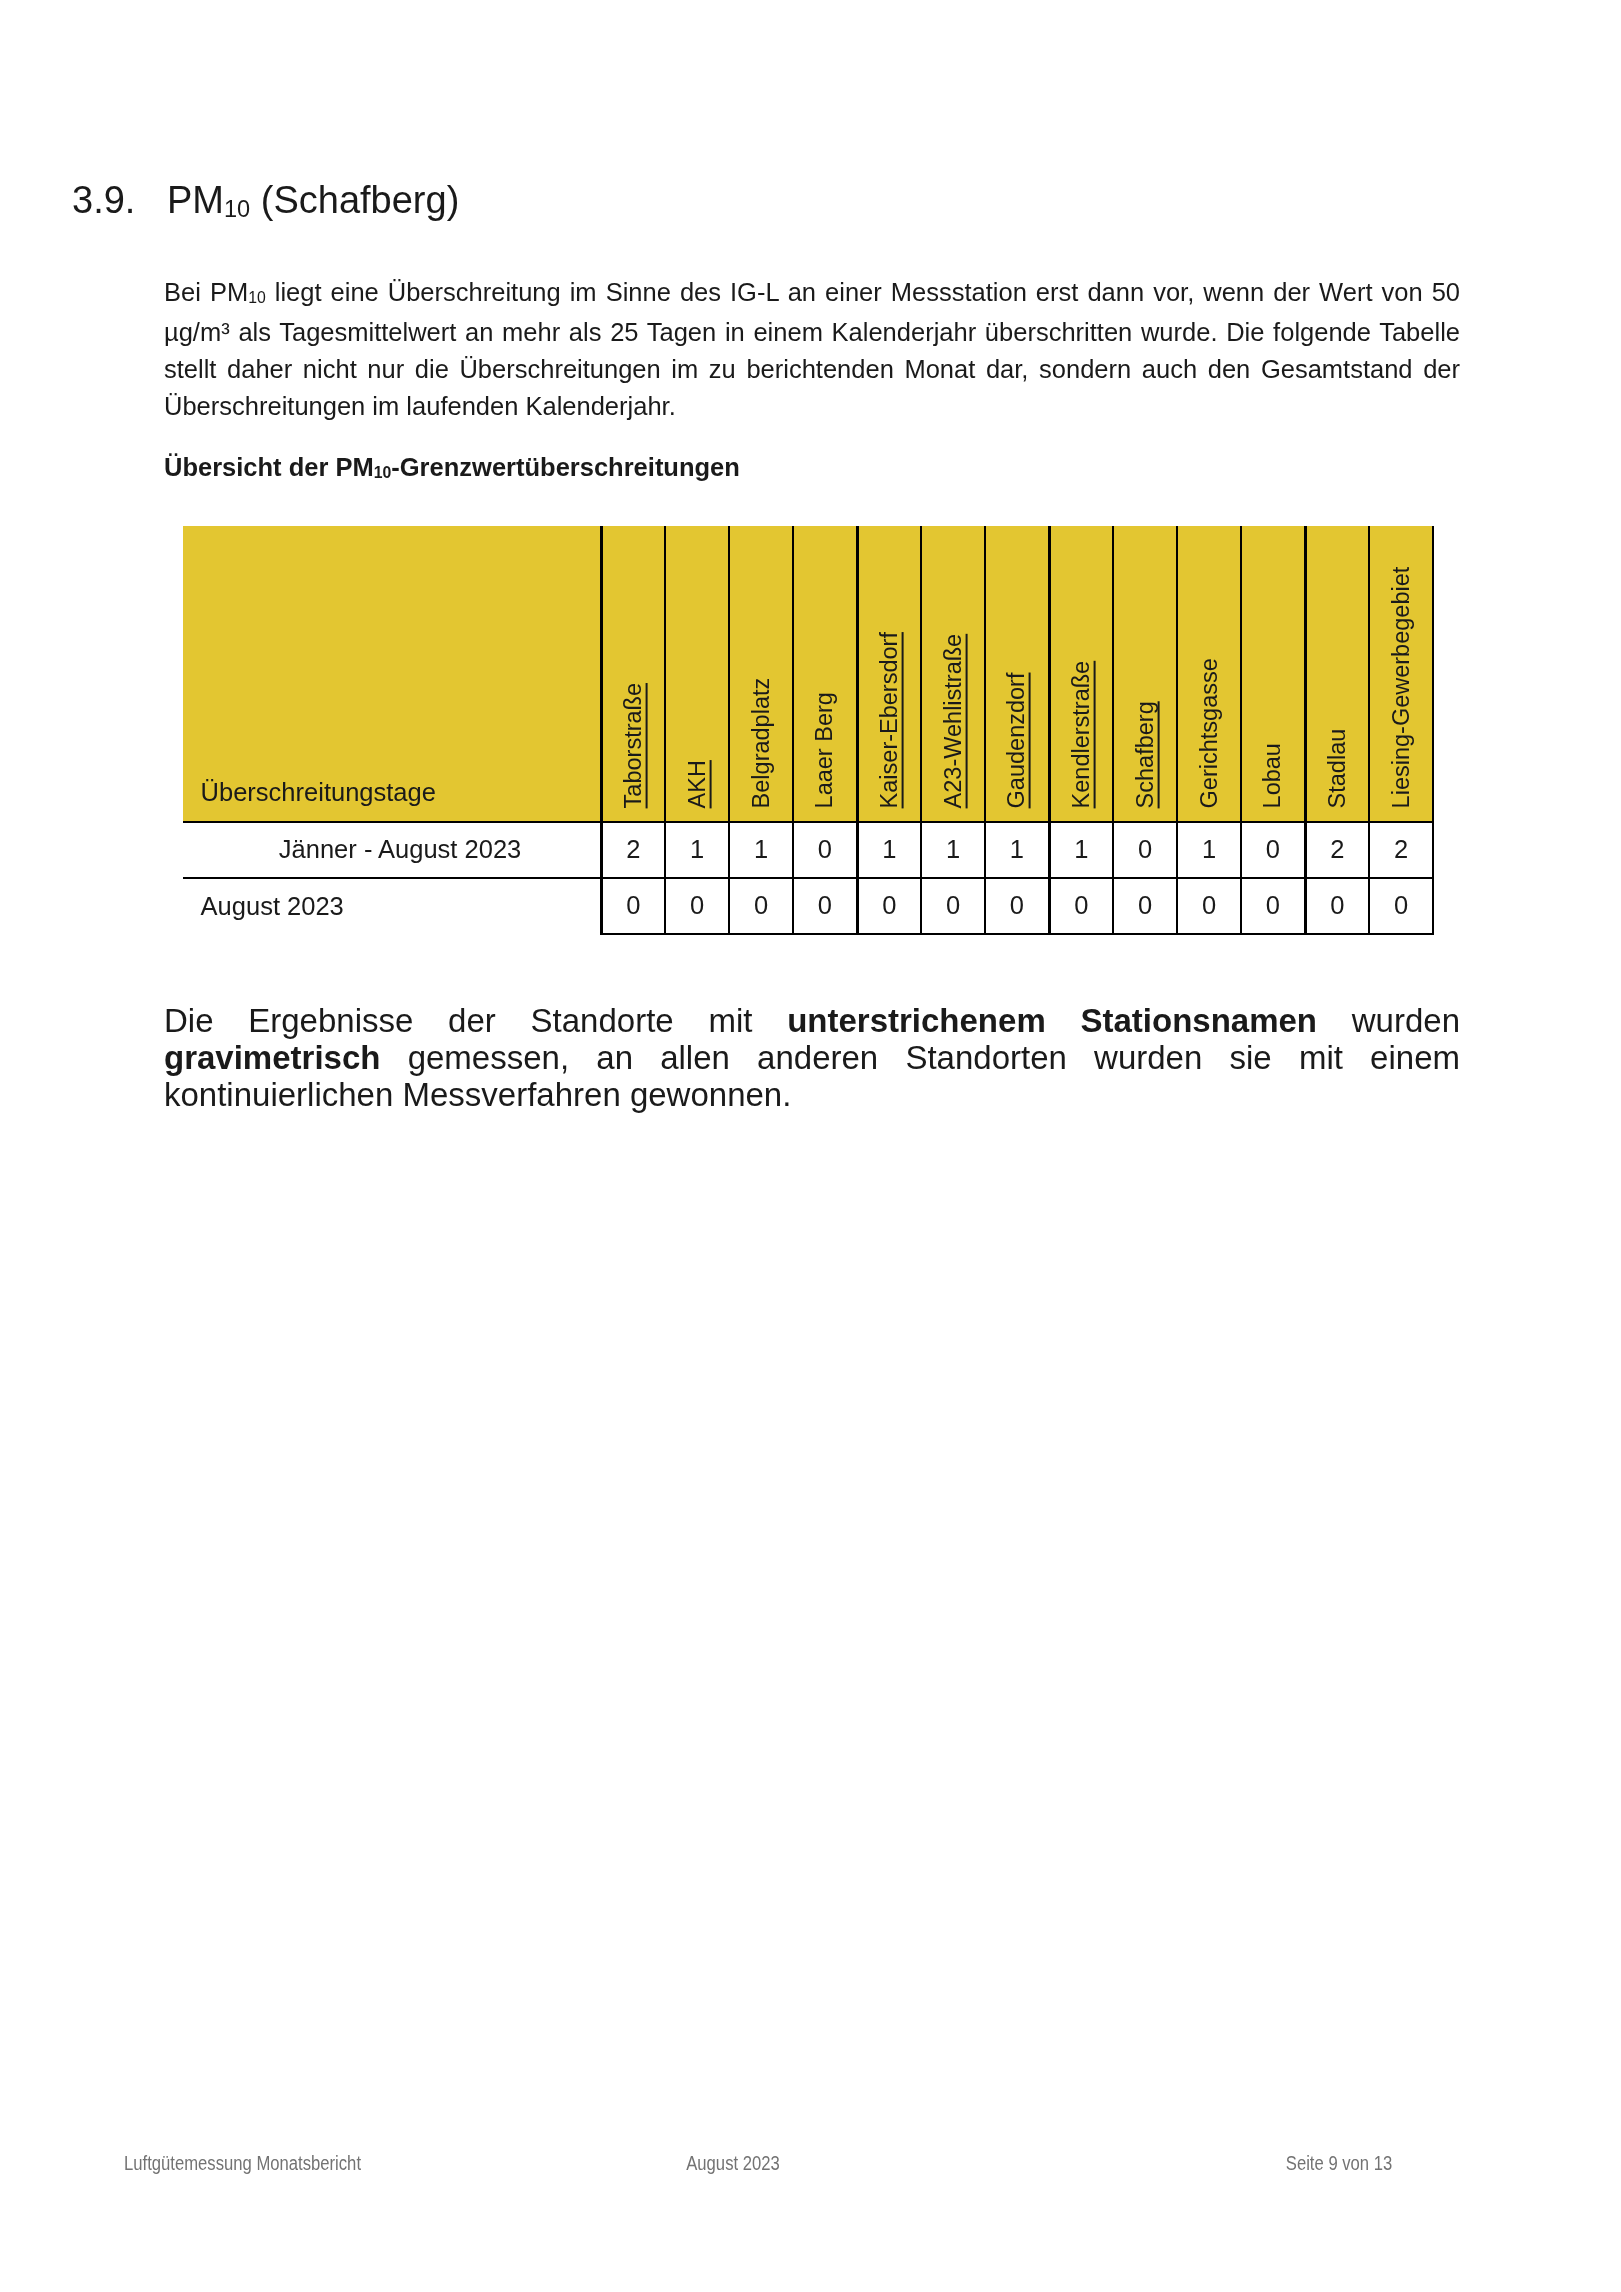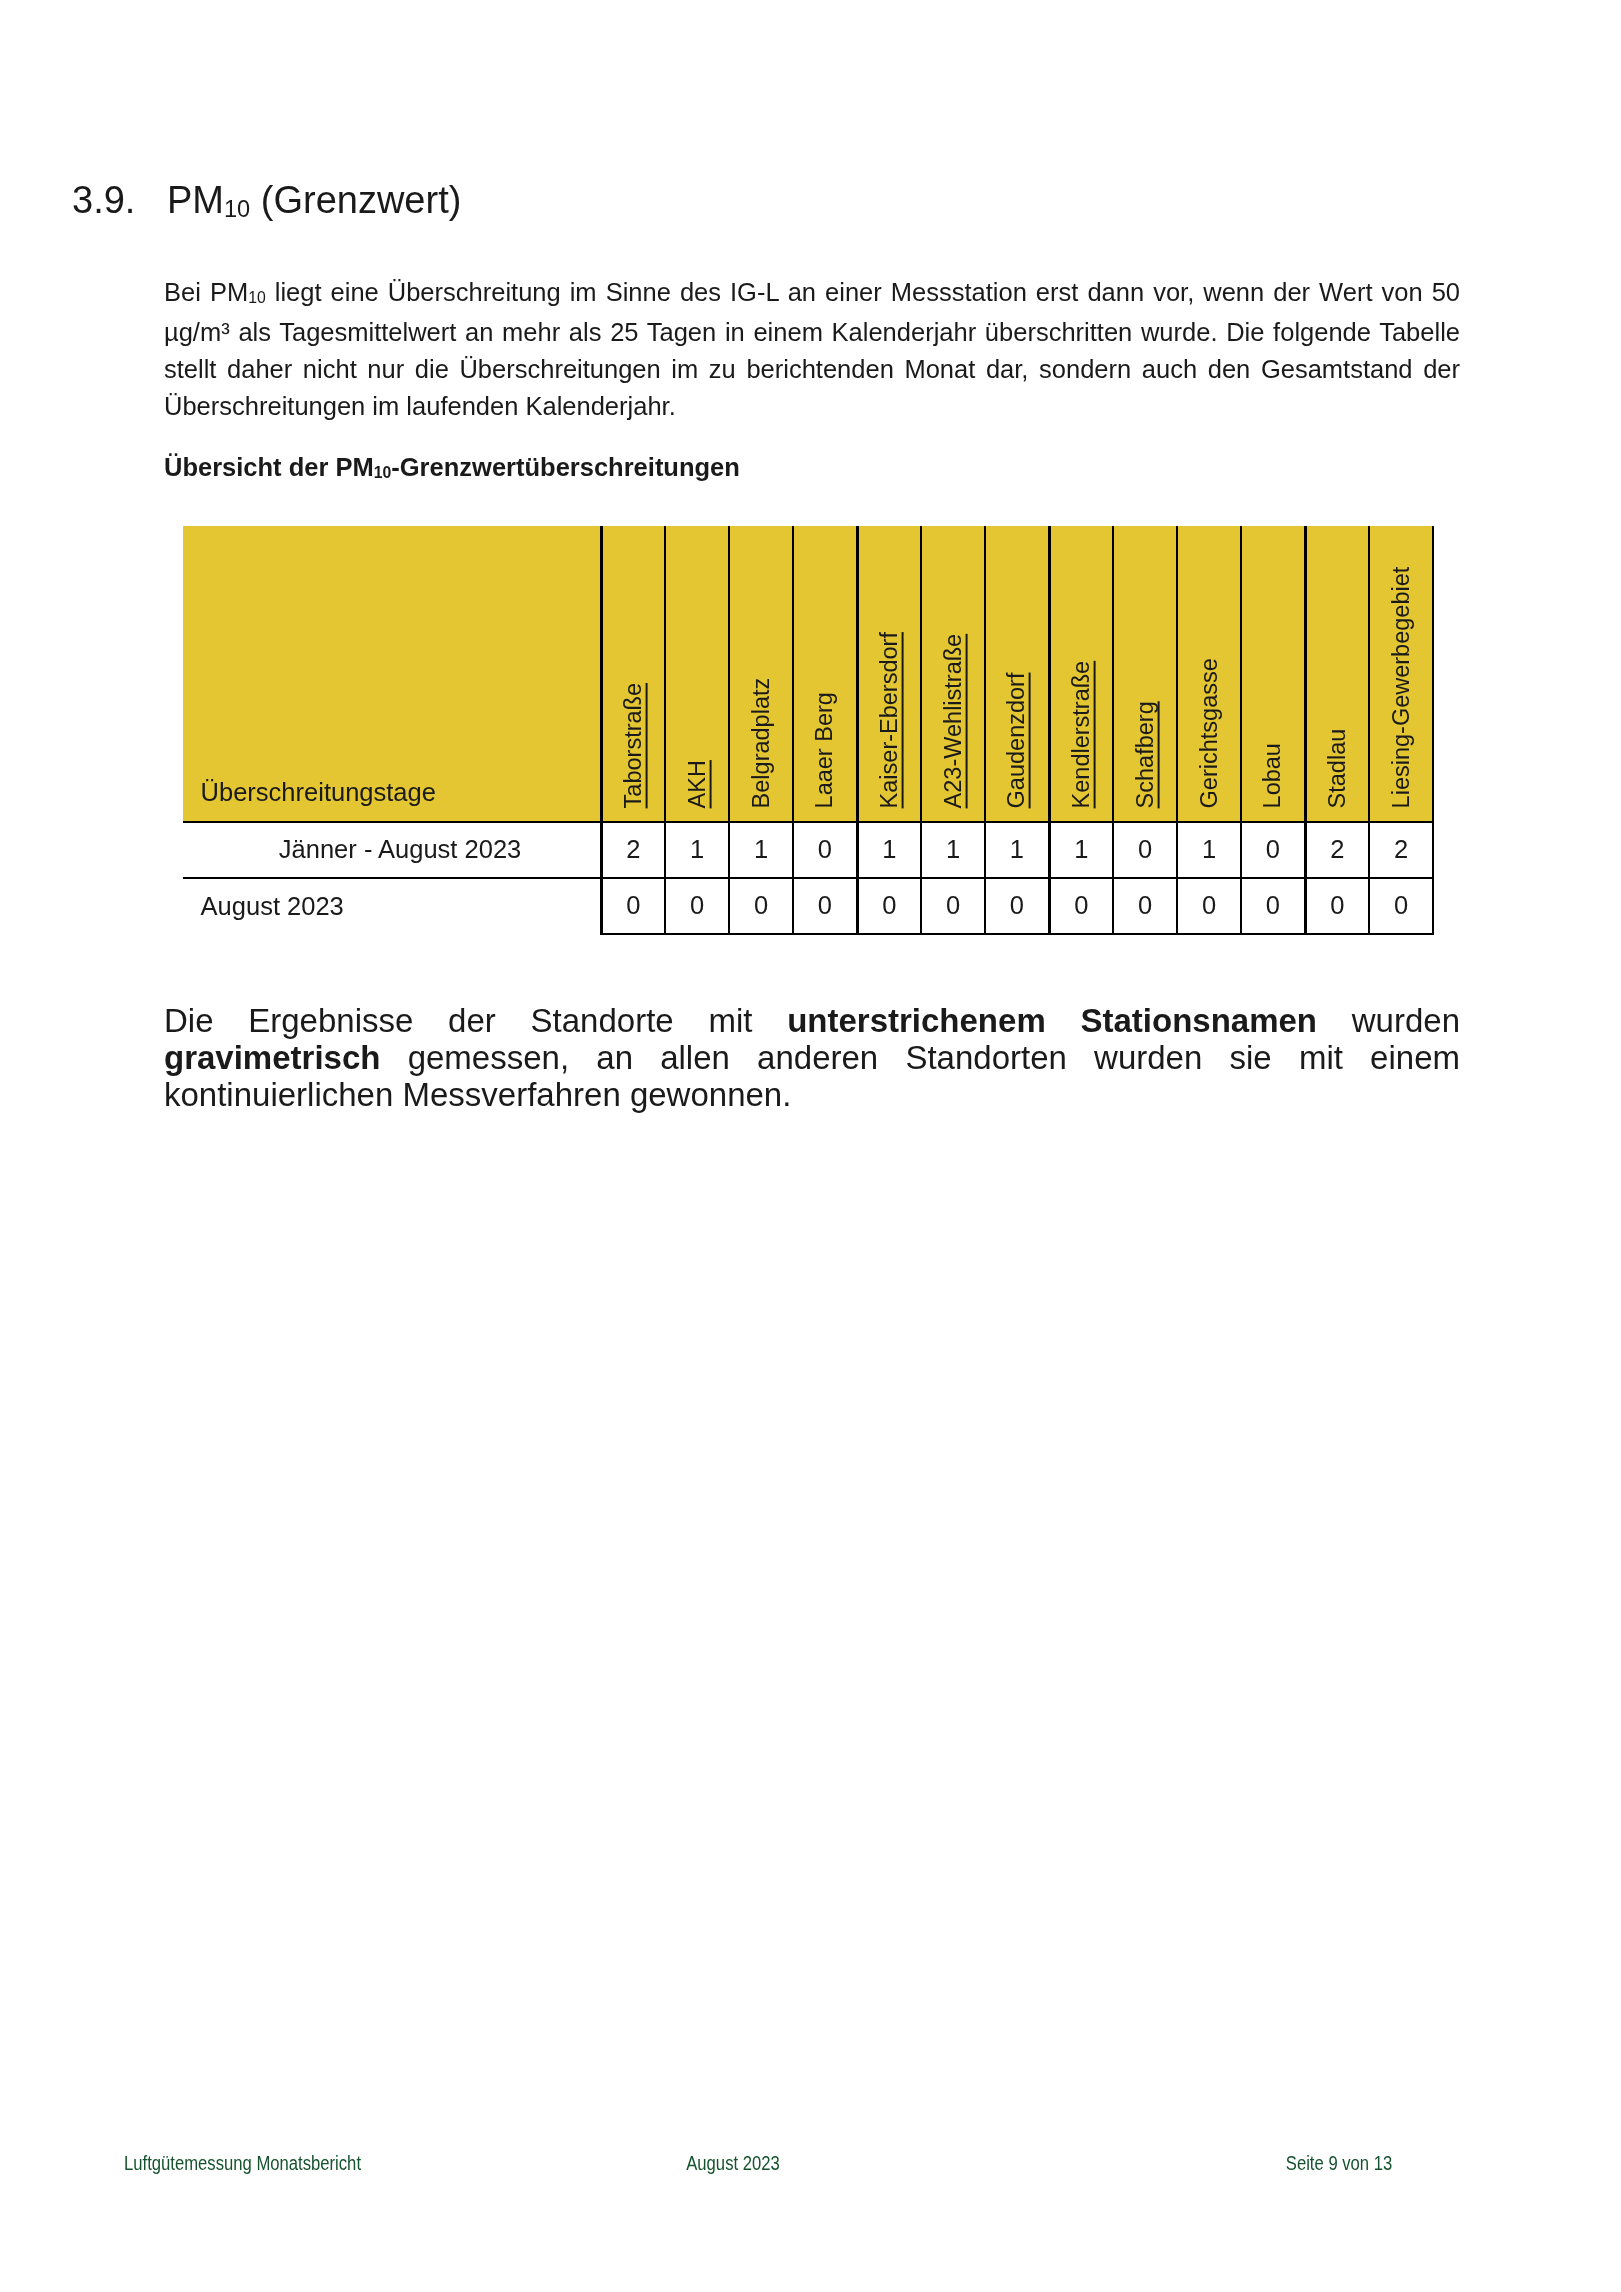--- a/index.html
+++ b/index.html
@@ -39,31 +39,31 @@
   td.val.thick{border-left-width:3.9px;}
   td.val.last{border-right:2px solid var(--line);}
   tr.r0 td{border-bottom:2.9px solid var(--line);text-align:center;}
   tr.r1 td.val{border-bottom:2px solid var(--line);}
 
   
   #note{position:absolute;top:1002px;left:164px;width:1296px;font-size:33px;line-height:37px;text-align:justify;}
   #note b{font-weight:700;}
 
   
-  #footer{position:absolute;top:2152px;left:0;width:100%;height:29px;font-size:19.6px;color:#14532d;}
+  #footer{position:absolute;top:2152px;left:0;width:100%;height:29px;font-size:19.6px;color:#737373;}
   #footer .fl{position:absolute;left:124px;transform:scaleX(0.85);transform-origin:left center;}
   #footer .fc{position:absolute;left:733px;transform:translateX(-50%) scaleX(0.85);}
   #footer .fr{position:absolute;right:229px;transform:scaleX(0.85);transform-origin:right center;}
 </style>
 </head>
 <body>
 
 <div id="heading">
   <span class="secnum">3.9.</span>
-  <span class="sectitle"><span>PM</span><sub class="s">10</sub><span> (Grenzwert)</span></span>
+  <span class="sectitle"><span>PM</span><sub class="s">10</sub><span> (Schafberg)</span></span>
 </div>
 
 <div id="intro"><span>Bei PM</span><sub class="s">10</sub><span> liegt eine Überschreitung im Sinne des IG-L an einer Messstation erst dann vor, wenn der Wert von 50 µg/m³ als Tagesmittelwert an mehr als 25 Tagen in einem Kalenderjahr überschritten wurde. Die folgende Tabelle stellt daher nicht nur die Überschreitungen im zu berichtenden Monat dar, sondern auch den Gesamtstand der Überschreitungen im laufenden Kalenderjahr.</span></div>
 
 <div id="caption"><span>Übersicht der PM</span><sub class="s">10</sub><span>-Grenzwertüberschreitungen</span></div>
 
 <div id="tablewrap">
   <table id="ovtable">
     <colgroup id="cols">
         <col style="width: 418px;">

